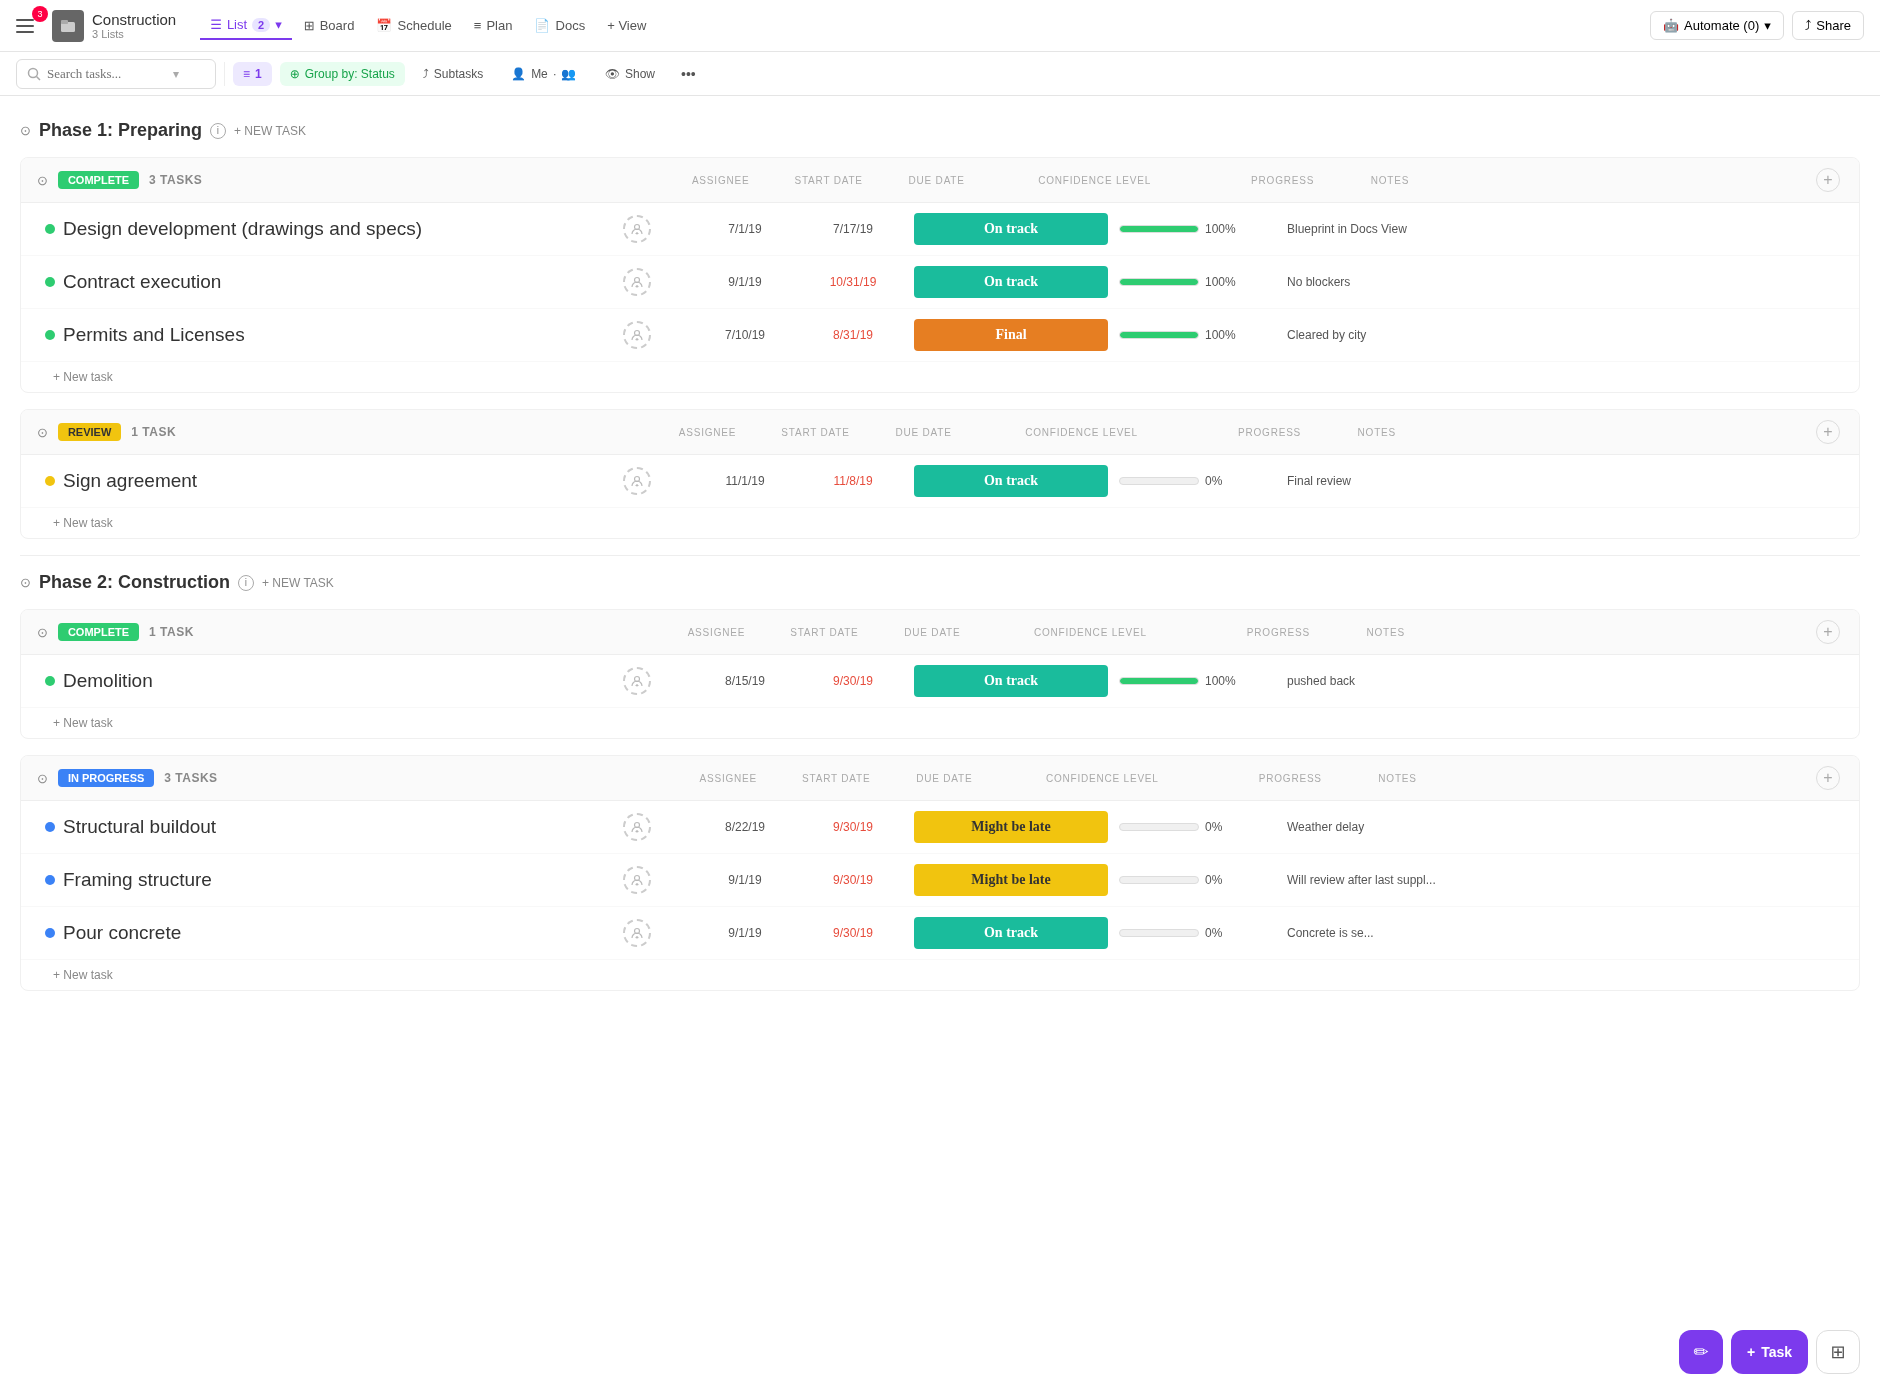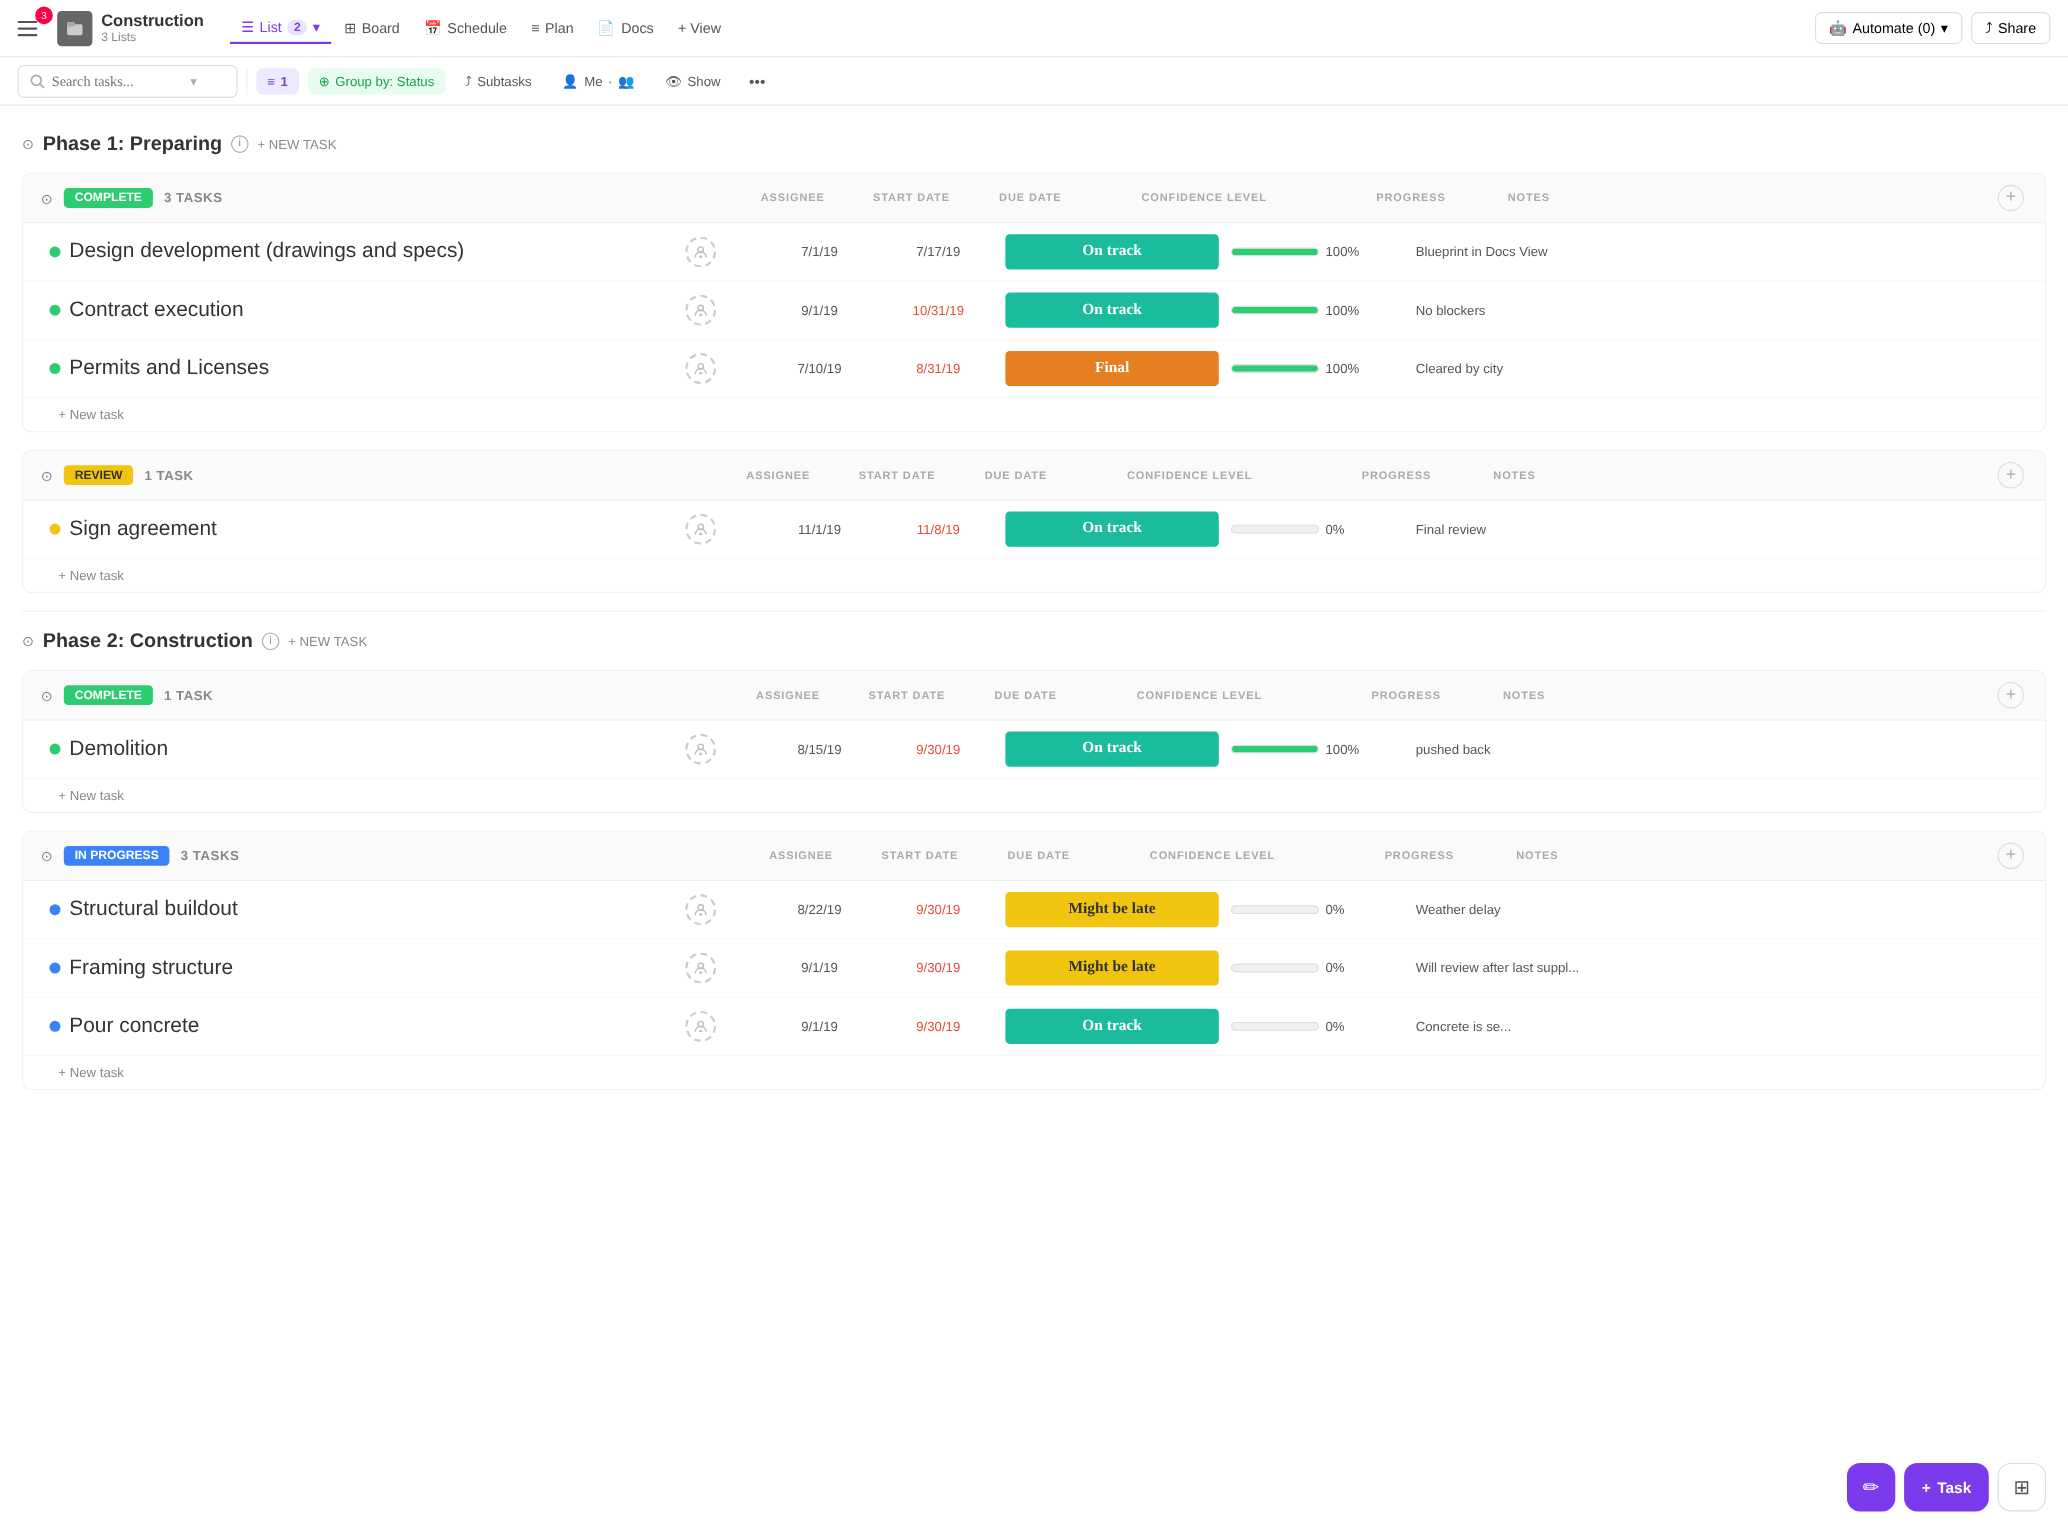--- a/index.html
+++ b/index.html
@@ -5,21 +5,21 @@
     * { box-sizing: border-box; margin: 0; padding: 0; }
     body { font-family: -apple-system, BlinkMacSystemFont, 'Segoe UI', sans-serif; background: #fff; font-size: 13px; color: #333; overflow-x: hidden; }
 
     
     .top-nav { display: flex; align-items: center; padding: 0 16px; height: 52px; border-bottom: 1px solid #e5e5e5; gap: 8px; }
     .nav-hamburger { width: 28px; height: 28px; display: flex; flex-direction: column; justify-content: center; gap: 4px; cursor: pointer; position: relative; }
     .nav-hamburger span { display: block; width: 18px; height: 2px; background: #555; border-radius: 1px; }
     .notification-badge { position: absolute; top: -6px; right: -4px; background: #f04; color: #fff; border-radius: 50%; width: 16px; height: 16px; font-size: 9px; display: flex; align-items: center; justify-content: center; }
     .folder-icon { width: 32px; height: 32px; background: #666; border-radius: 4px; display: flex; align-items: center; justify-content: center; color: #fff; font-size: 14px; }
     .project-info { display: flex; flex-direction: column; }
-    .project-title { font-weight: 700; font-size: 15px; text-align: center; }
+    .project-title { font-weight: 400; font-size: 15px; text-align: center; }
     .project-subtitle { font-size: 11px; color: #888; }
     .nav-tabs { display: flex; align-items: center; gap: 2px; margin-left: 16px; }
     .nav-tab { display: flex; align-items: center; gap: 5px; padding: 6px 10px; border-radius: 6px; cursor: pointer; color: #555; font-size: 13px; white-space: nowrap; }
     .nav-tab.active { color: #7c3aed; border-bottom: 2px solid #7c3aed; border-radius: 0; }
     .nav-tab-badge { background: #e8e4ff; color: #7c3aed; border-radius: 10px; padding: 1px 6px; font-size: 11px; font-weight: 600; }
     .nav-spacer { flex: 1; }
     .nav-right { display: flex; align-items: center; gap: 8px; }
     .btn-automate { display: flex; align-items: center; gap: 5px; padding: 6px 12px; border: 1px solid #ddd; border-radius: 6px; cursor: pointer; background: #fff; font-size: 13px; }
     .btn-share { display: flex; align-items: center; gap: 5px; padding: 6px 12px; border: 1px solid #ddd; border-radius: 6px; cursor: pointer; background: #fff; font-size: 13px; }
 
@@ -41,21 +41,21 @@
     .phase-header { display: flex; align-items: center; gap: 8px; margin-bottom: 16px; margin-top: 8px; }
     .phase-title { font-size: 18px; font-weight: 700; }
     .phase-info-icon { width: 16px; height: 16px; border: 1px solid #aaa; border-radius: 50%; display: flex; align-items: center; justify-content: center; font-size: 10px; color: #888; cursor: pointer; }
     .new-task-btn { color: #888; font-size: 12px; cursor: pointer; }
     .phase-toggle { cursor: pointer; color: #888; }
     .status-badge { padding: 3px 10px; border-radius: 4px; font-size: 11px; font-weight: 700; color: #fff; }
     .status-badge.complete { background: #2ecc71; }
     .status-badge.review { background: #f1c40f; color: #333; }
     .status-badge.in-progress { background: #3b82f6; }
     .task-count { font-size: 12px; color: #888; font-weight: 600; letter-spacing: 0.5px; }
-    .col-header { font-size: 10px; font-weight: 700; color: #aaa; letter-spacing: 0.8px; text-transform: uppercase; }
+    .col-header { font-size: 10px; font-weight: 400; color: #aaa; letter-spacing: 0.8px; text-transform: uppercase; }
     .col-header.assignee { text-align: center; }
     .col-header.start-date { text-align: center; }
     .col-header.due-date { text-align: center; }
     .col-header.confidence { text-align: center; }
     .col-header.progress { text-align: center; }
 
     
     .task-row { display: grid; grid-template-columns: 1fr 100px 100px 100px 200px 160px 1fr 30px; padding: 10px 0 10px 24px; align-items: center; gap: 8px; border-bottom: 1px solid #f8f8f8; }
     .task-name-cell { display: flex; align-items: center; gap: 8px; }
     .task-dot { width: 10px; height: 10px; border-radius: 50%; flex-shrink: 0; }

